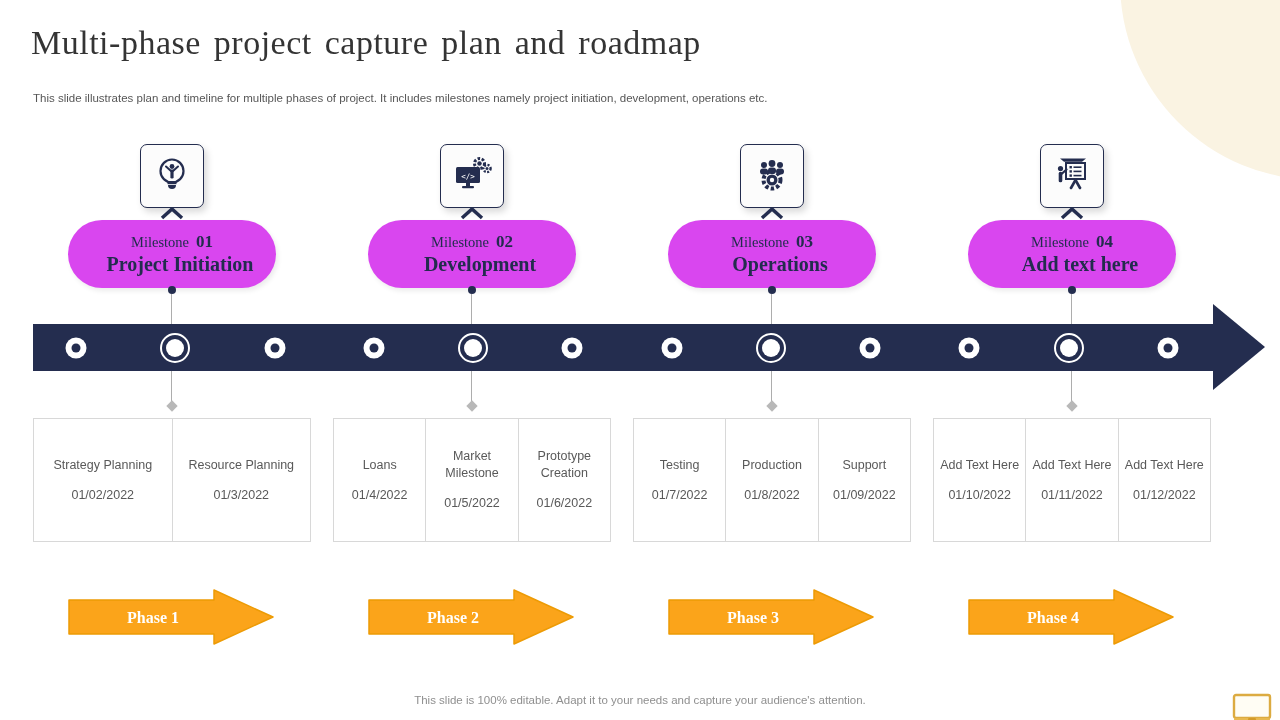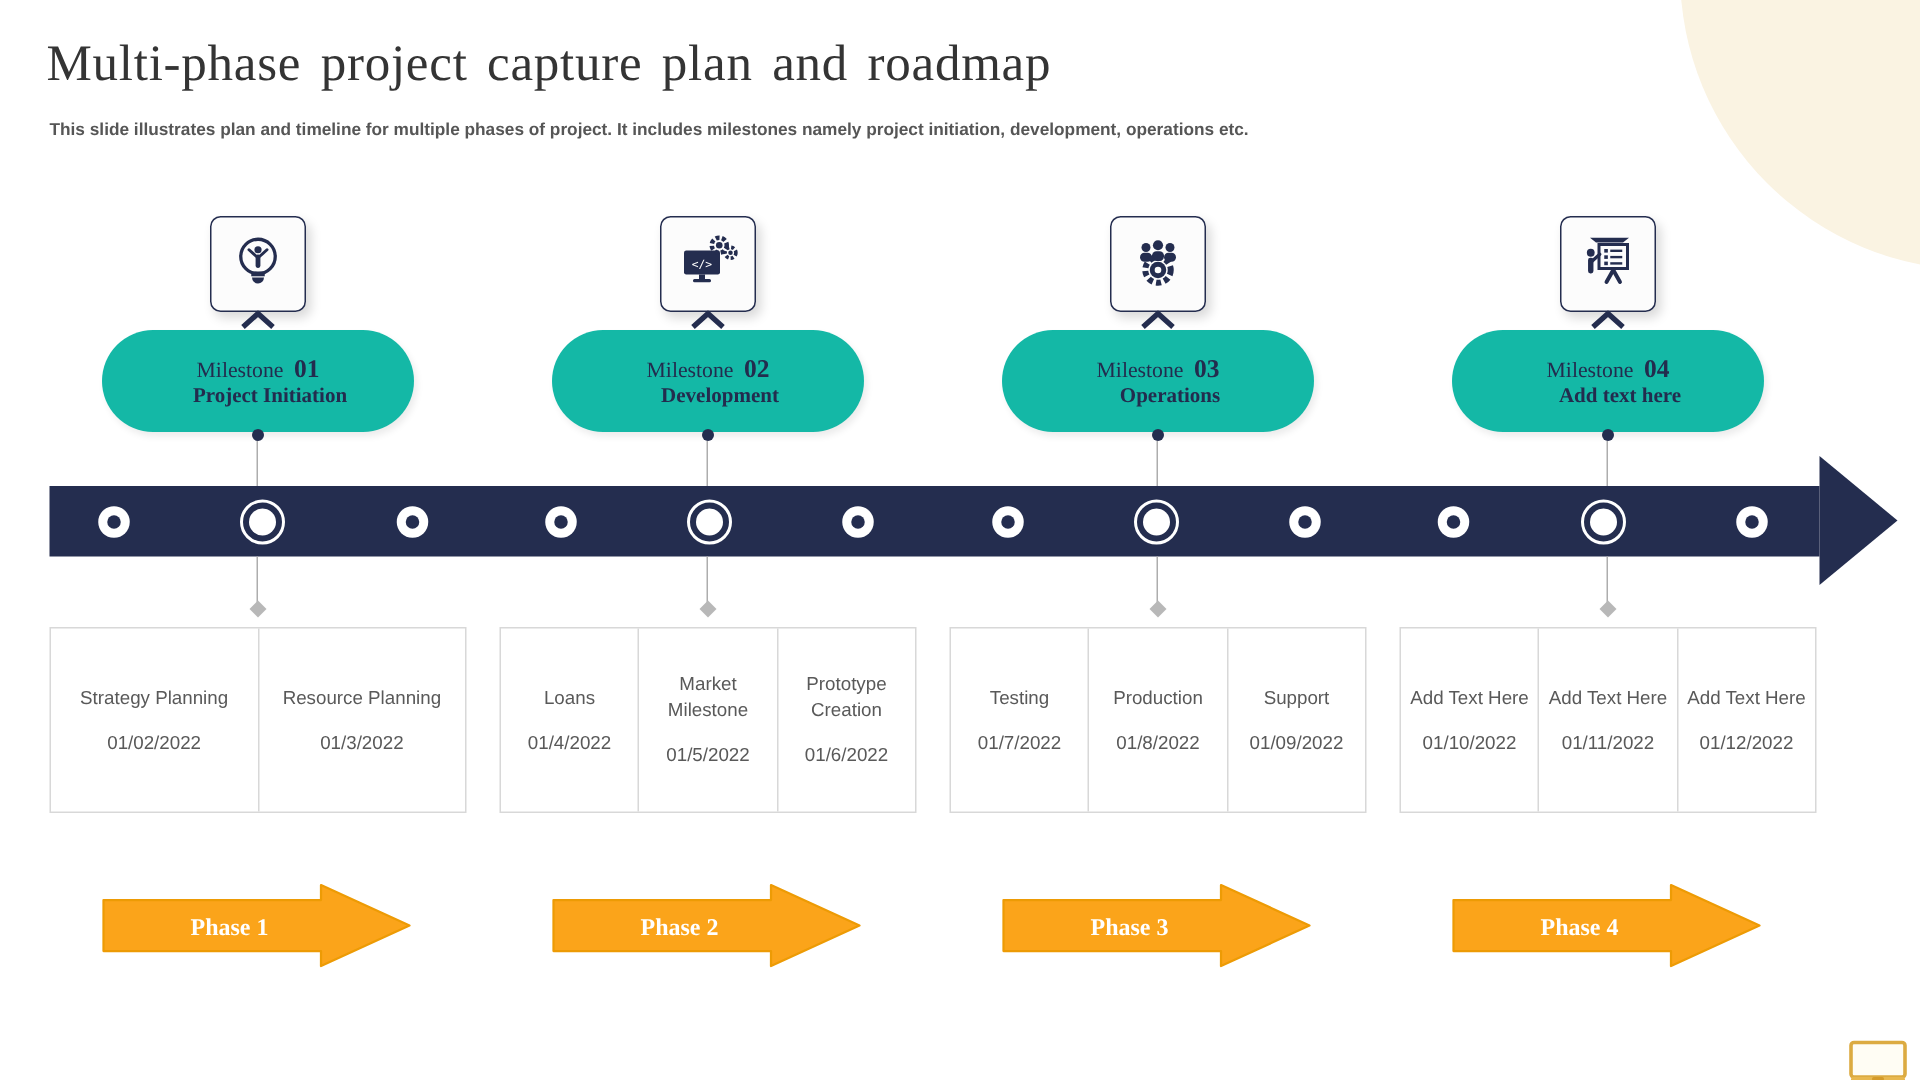--- a/index.html
+++ b/index.html
@@ -5,47 +5,47 @@
   * { margin:0; padding:0; box-sizing:border-box; }
   html,body { width:1280px; height:720px; }
   body { font-family:"Liberation Sans", sans-serif; background:#fff; }
   .slide { position:relative; width:1280px; height:720px; background:#ffffff; overflow:hidden; }
 
   .cream-circle { position:absolute; left:1120px; top:-216px; width:396px; height:396px;
     border-radius:50%; background:#FAF3E2; }
 
   .title { position:absolute; left:31px; top:24px; font-family:"Liberation Serif", serif;
     font-size:34px; font-weight:400; color:#343434; letter-spacing:.5px; word-spacing:4px; }
-  .subtitle { position:absolute; left:33px; top:81px; font-size:11.5px; color:#565656;font-weight:bold; }
+  .subtitle { position:absolute; left:33px; top:92px; font-size:11.5px; color:#565656; }
 
   
   .band { position:absolute; left:33px; top:324px; width:1180px; height:47px; background:#242D4F; }
   .band-arrowhead { position:absolute; left:1180px; top:-20px; width:0; height:0;
     border-top:43px solid transparent; border-bottom:43px solid transparent; border-left:52px solid #242D4F; }
   .node { position:absolute; top:50%; transform:translate(-50%,-50%); width:21px; height:21px;
     background:#fff; border-radius:50%; }
   .node::after { content:''; position:absolute; inset:6px; background:#242D4F; border-radius:50%; }
   .node.ms { width:30px; height:30px; background:transparent; border:2px solid #fff; }
   .node.ms::after { content:''; position:absolute; inset:4px; background:#fff; border-radius:50%; }
 
   
   .col { position:absolute; top:0; width:278px; height:720px; }
   #col0 { left:33px; } #col1 { left:333px; } #col2 { left:633px; } #col3 { left:933px; }
 
   .icon-box { position:absolute; left:107px; top:144px; width:64px; height:64px; background:#fcfcfc;
     border:1.5px solid #242D4F; border-radius:7px; box-shadow:3px 4px 7px rgba(0,0,0,.15);
     display:flex; align-items:center; justify-content:center; }
   .chevron { position:absolute; left:127px; top:207px; }
 
-  .pill { position:absolute; left:35px; top:220px; width:208px; height:68px; background:#14b8a6;
+  .pill { position:absolute; left:35px; top:220px; width:208px; height:68px; background:#d946ef;
     border-radius:34px; display:flex; flex-direction:column; align-items:center; justify-content:center;
     gap:1px; box-shadow:2px 3px 5px rgba(0,0,0,.08); font-family:"Liberation Serif", serif; color:#232C4E; }
   .pill-line1 { font-size:14.5px; }
   .pill-num { font-size:17px; font-weight:bold; margin-left:7px; }
-  .pill-name { font-size:14px; font-weight:bold;margin-left:16px; }
+  .pill-name { font-size:20px; font-weight:bold;margin-left:16px; }
 
   .navy-dot { position:absolute; left:135px; top:286px; width:8px; height:8px; border-radius:50%; background:#242D4F; }
   .v-line-top { position:absolute; left:138px; top:294px; width:1px; height:30px; background:#ADADAD; }
   .v-line-bottom { position:absolute; left:138px; top:371px; width:1px; height:33px; background:#ADADAD; }
   .diamond { position:absolute; left:135px; top:402px; width:8px; height:8px; background:#B8B8B8; transform:rotate(45deg); }
 
   .event-table { position:absolute; left:0; top:418px; width:278px; height:124px;
     border:1px solid #D8D8D8; display:flex; background:#fff; }
   .event-cell { flex:1; border-right:1px solid #D8D8D8; display:flex; flex-direction:column;
     align-items:center; justify-content:center; gap:13px; padding:4px; text-align:center; }
@@ -263,20 +263,21 @@
         <div class="event-name">Add Text Here</div>
         <div class="event-date">01/12/2022</div>
       </div>
     </div>
     <svg class="phase-arrow" width="207" height="58" viewBox="0 0 207 58">
       <polygon points="1,12 146,12 146,2 205,29 146,56 146,46 1,46" fill="#FBA41A" stroke="#ED9B05" stroke-width="1.5" stroke-linejoin="round"></polygon>
       <text x="85" y="35" text-anchor="middle" fill="#ffffff" font-size="16" font-weight="bold" font-family="Liberation Serif, serif">Phase 4</text>
     </svg>
   </div>
 
+  <div class="footer">This slide is 100% editable. Adapt it to your needs and capture your audience's attention.</div>
 
   <svg class="laptop" width="44" height="32" viewBox="0 0 44 32">
     <rect x="4" y="2" width="36" height="23" rx="2" fill="#FFFDF4" stroke="#DCAB41" stroke-width="2.4"></rect>
     <rect x="4" y="25" width="36" height="4" rx="1.5" fill="#E8B84F"></rect>
     <rect x="18" y="25" width="8" height="2.4" rx="1.2" fill="#D49B2A"></rect>
   </svg>
 
 </div>
 
 </body></html>

